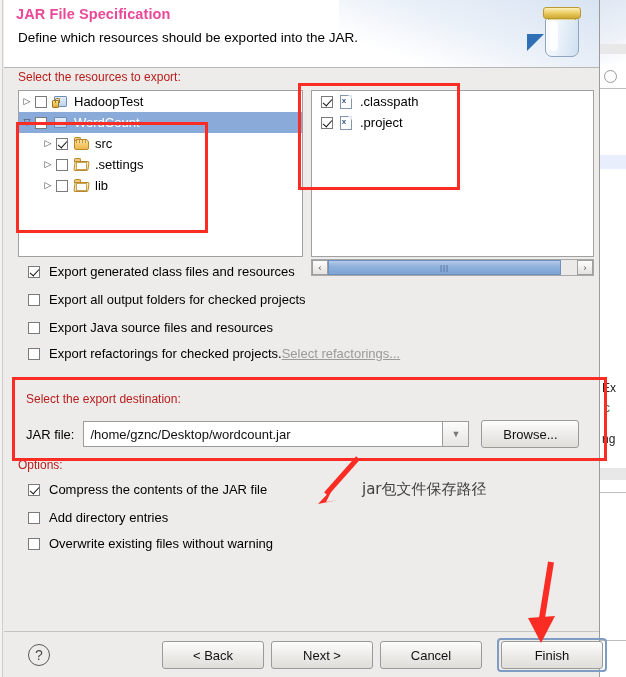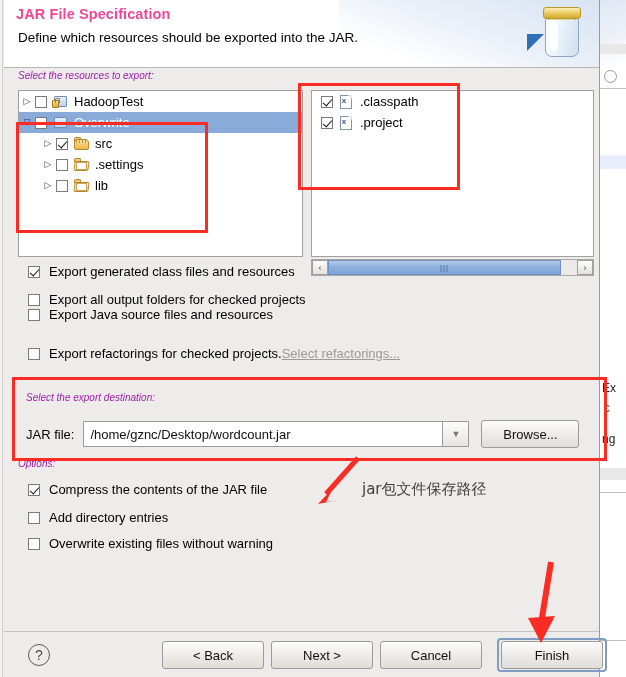--- a/index.html
+++ b/index.html
@@ -87,21 +87,21 @@
   .jar-arrow {
     position:absolute; left:-4px; top:32px; width:0; height:0;
     border-left: 17px solid #2f6fb5;
     border-bottom: 17px solid transparent;
   }
 
   
   .body { position:absolute; top:68px; left:4px; right:0; bottom:46px;
           background:#edecea; }
 
-  .lbl { position:absolute; font-size:10px; color:#a21caf;font-style:italic; }
+  .lbl { position:absolute; font-size:12px; color:#b91c1c; }
 
   .tree-pane, .file-pane {
     position:absolute; background:#ffffff; border:1px solid #a0a0a0;
     overflow:hidden;
   }
   .tree-pane { left:14px; top:22px; width:285px; height:167px; }
   .file-pane { left:307px; top:22px; width:283px; height:167px; }
 
   .trow { position:relative; height:21px; display:flex; align-items:center; }
   .trow.sel { background:#8aabda; color:#fff; }
@@ -297,21 +297,21 @@
           </span>
           <span class="tlabel">HadoopTest</span>
         </div>
 
         <div class="trow sel">
           <span class="twist open">▽</span>
           <span class="cb grey"></span>
           <span class="ticon">
             <span class="f-blue"></span>
           </span>
-          <span class="tlabel">Overwrite</span>
+          <span class="tlabel">WordCount</span>
         </div>
 
         <div class="trow" style="padding-left:21px;">
           <span class="twist">▷</span>
           <span class="cb checked"></span>
           <span class="ticon">
             <span class="f-tab"></span>
               <span class="f-base"></span>
               <span class="f-pkg"></span>
           </span>
@@ -369,21 +369,21 @@
       </div>
 
       <div class="optrow" style="left:24px; top:196px;">
         <span class="cb checked"></span>
         <span>Export generated class files and resources</span>
       </div>
       <div class="optrow" style="left:24px; top:224px;">
         <span class="cb"></span>
         <span>Export all output folders for checked projects</span>
       </div>
-      <div class="optrow" style="left:24px; top:239px;justify-content:flex-end;">
+      <div class="optrow" style="left:24px; top:252px;justify-content:flex-end;">
         <span class="cb"></span>
         <span>Export Java source files and resources</span>
       </div>
       <div class="optrow" style="left:24px; top:278px;">
         <span class="cb"></span>
         <span>Export refactorings for checked projects.</span>
         <span class="link-dim">Select refactorings...</span>
       </div>
 
       <div class="lbl" style="left:22px; top:324px;">Select the export destination:</div>

